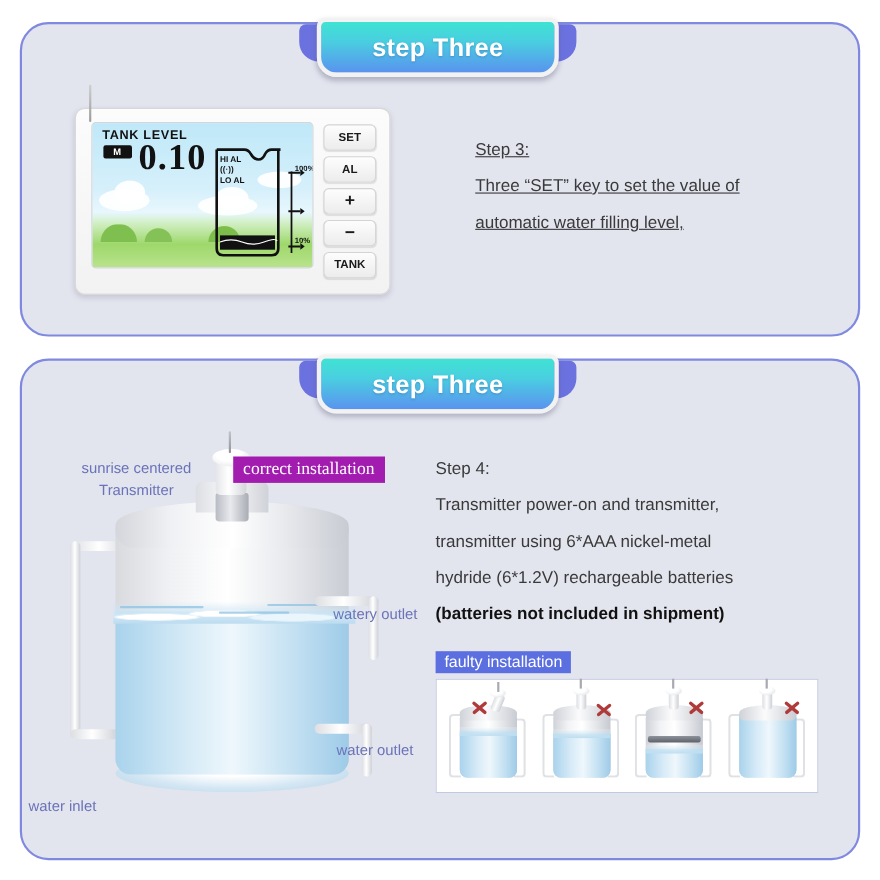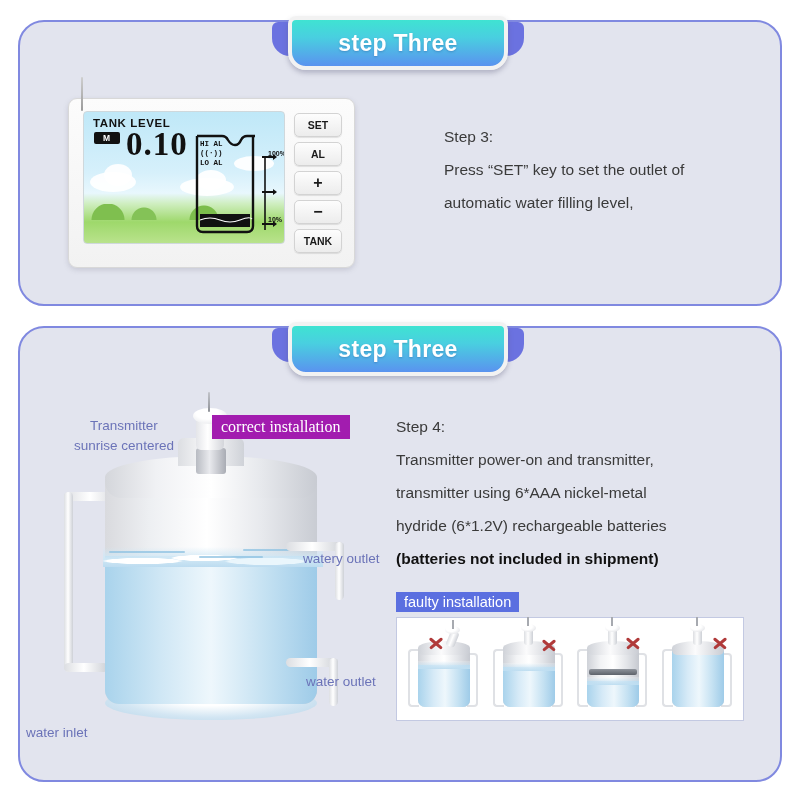--- a/index.html
+++ b/index.html
@@ -107,21 +107,21 @@
     position:absolute;left:42px;top:16px;
     font-family:Liberation Serif, serif;
     font-size:33px;font-weight:bold;color:#111;
     letter-spacing:1px;line-height:1;
   }
   #lcd-tankgfx{
     position:absolute;left:110px;top:18px;width:62px;height:104px;
   }
   #lcd-alarms{
     position:absolute;left:116px;top:28px;
-    font-size:7.5px;font-weight:bold;color:#111;line-height:1.25;font-family:Liberation Mono, monospace;
+    font-size:7.5px;font-weight:bold;color:#111;line-height:1.25;
   }
   #lcd-scale{
     position:absolute;left:178px;top:42px;width:20px;height:78px;
   }
   .scale-pct{
     position:absolute;left:6px;
     font-size:7px;font-weight:bold;color:#111;
   }
   #scale-top{top:-4px;}
   #scale-bot{top:62px;}
@@ -138,21 +138,21 @@
   .key.sym{font-size:16px;}
 
   
   .steptext{
     position:absolute;
     color:#3a3a3a;
     font-size:15.5px;
     line-height:33px;
     white-space:nowrap;
   }
-  #step3-text{left:444px;top:120px;}
+  #step3-text{left:432px;top:120px;text-decoration:underline;}
   #step4-text{left:396px;top:410px;}
   .steptext .bold{font-weight:bold;color:#111;}
 
   
   #tank-illus{position:absolute;left:30px;top:400px;width:360px;height:350px;}
   #tank-body{
     position:absolute;left:75px;top:72px;width:212px;height:232px;
     background:linear-gradient(90deg,#d9dade 0%,#eef0f3 22%,#ffffff 48%,#e7e9ed 74%,#c9ccd3 100%);
     border-radius:10px 10px 14px 14px;
   }
@@ -368,21 +368,21 @@
       <div class="key">SET</div>
       <div class="key">AL</div>
       <div class="key sym">+</div>
       <div class="key sym">−</div>
       <div class="key">TANK</div>
     </div>
   </div>
 
   <div class="steptext" id="step3-text">
     <div>Step 3:</div>
-    <div>Press “SET” key to set the outlet of</div>
+    <div>Three “SET” key to set the value of</div>
     <div>automatic water filling level,</div>
   </div>
 
   <div class="panel" id="panel-bottom"></div>
 
   <div class="banner" id="banner-bottom">
     <div class="ribbon-tail left"></div>
     <div class="ribbon-tail right"></div>
     <div class="ribbon-body">
       <span class="ribbon-label">step Three</span>
@@ -412,22 +412,22 @@
     <div class="pipe" id="pipe-out2-h"></div>
     <div class="pipe" id="pipe-out2-v"></div>
 
     <div id="xmitter-base"></div>
     <div id="xmitter-body"></div>
     <div id="xmitter-cap"></div>
     <div id="xmitter-ant"></div>
   </div>
 
   <div class="tanklabel" id="lbl-transmitter">
+    <div>sunrise centered</div>
     <div>Transmitter</div>
-    <div>sunrise centered</div>
   </div>
   <div id="badge-correct">correct installation</div>
   <div class="tanklabel" id="lbl-watery-outlet">watery outlet</div>
   <div class="tanklabel" id="lbl-water-outlet">water outlet</div>
   <div class="tanklabel" id="lbl-water-inlet">water inlet</div>
 
   <div class="steptext" id="step4-text">
     <div>Step 4:</div>
     <div>Transmitter power-on and transmitter,</div>
     <div>transmitter using 6*AAA nickel-metal</div>

